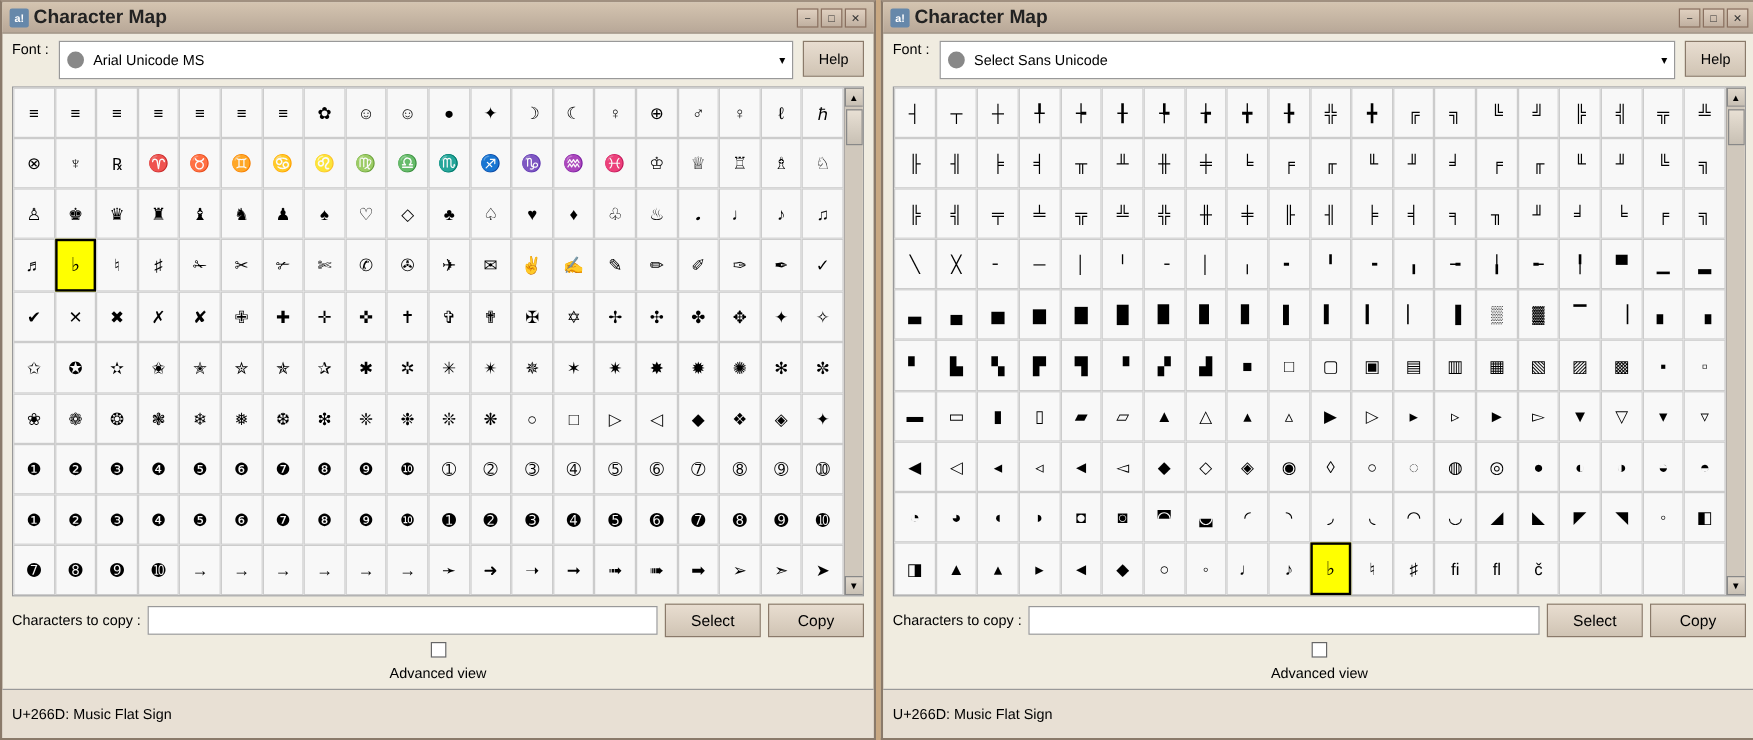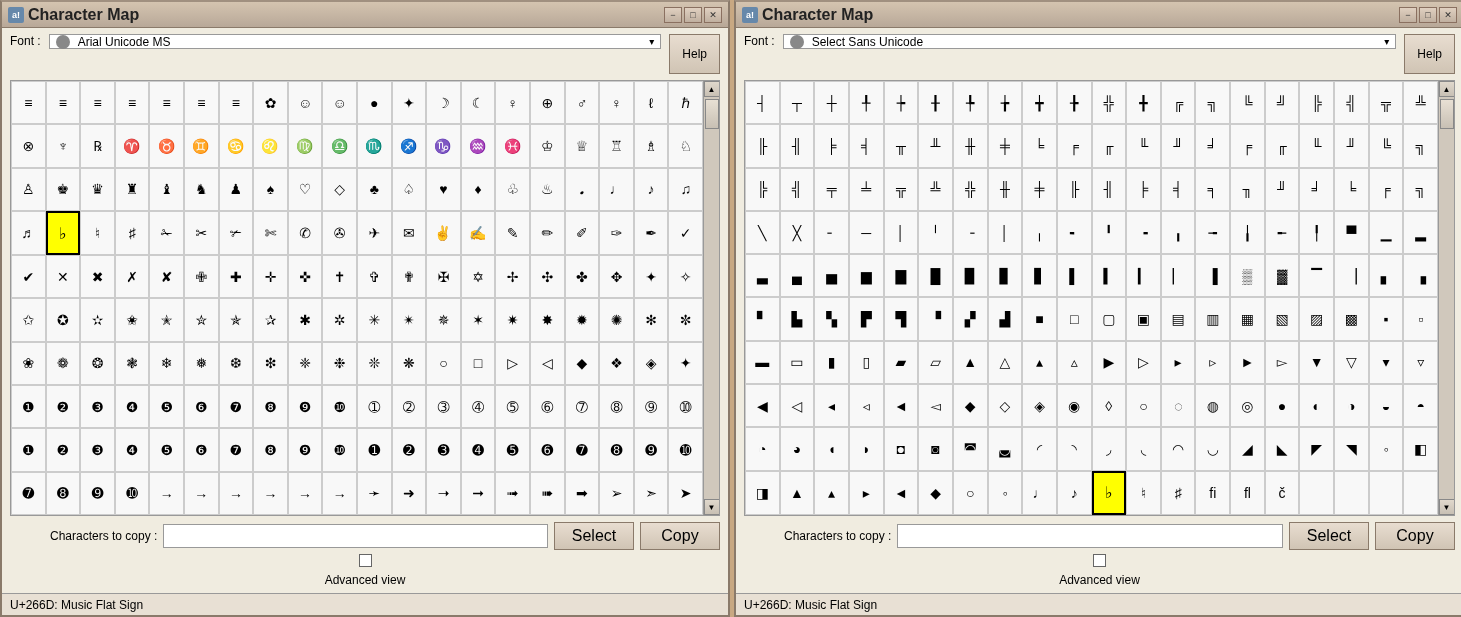--- a/index.html
+++ b/index.html
@@ -91,37 +91,37 @@
     .font-label {
       font-size: 12px;
       white-space: nowrap;
     }
 
     .font-selector {
       flex: 1;
       background: white;
       border: 1px solid #999;
       padding: 2px 6px;
-      height: 15px;
+      height: 32px;
       display: flex;
       align-items: center;
       font-size: 12px;
       gap: 4px;
     }
 
     .font-selector-arrow {
       margin-left: auto;
       font-size: 10px;
     }
 
     .help-btn {
       background: linear-gradient(to bottom, #e8ddd0, #d0c4b4);
       border: 1px solid #8a7a6a;
       padding: 2px 12px;
-      height: 40px;
+      height: 30px;
       cursor: pointer;
       font-size: 12px;
     }
 
     .char-grid-container {
       flex: 1;
       border: 1px solid #999;
       background: white;
       display: flex;
       overflow: hidden;
@@ -189,21 +189,20 @@
       border: 1px solid #888;
       position: absolute;
       top: 2px;
       left: 1px;
     }
 
     .bottom-row {
       display: flex;
       align-items: center;
       gap: 6px;
-      margin-left: 40px;
     }
 
     .chars-label {
       font-size: 12px;
       white-space: nowrap;
     }
 
     .chars-input {
       flex: 1;
       border: 1px solid #999;
@@ -211,21 +210,21 @@
       height: 24px;
       padding: 2px 4px;
     }
 
     .select-btn, .copy-btn {
       background: linear-gradient(to bottom, #e8ddd0, #d0c4b4);
       border: 1px solid #8a7a6a;
       padding: 2px 16px;
       height: 28px;
       cursor: pointer;
-      font-size: 16px;
+      font-size: 13px;
       min-width: 80px;
     }
 
     .advanced-row {
       display: flex;
       align-items: center;
       gap: 6px;
       margin-top: -2px;
       flex-direction: column;
     }
@@ -238,21 +237,21 @@
       display: inline-block;
     }
 
     .advanced-label {
       font-size: 12px;
     }
 
     .status-bar {
       background: #e8e0d4;
       border-top: 1px solid #999;
-      padding: 10px 8px;
+      padding: 20px 8px;
       font-size: 12px;
       height: 22px;
       display: flex;
       align-items: center;
     }
 
     .font-circle {
       width: 14px;
       height: 14px;
       background: #888;

